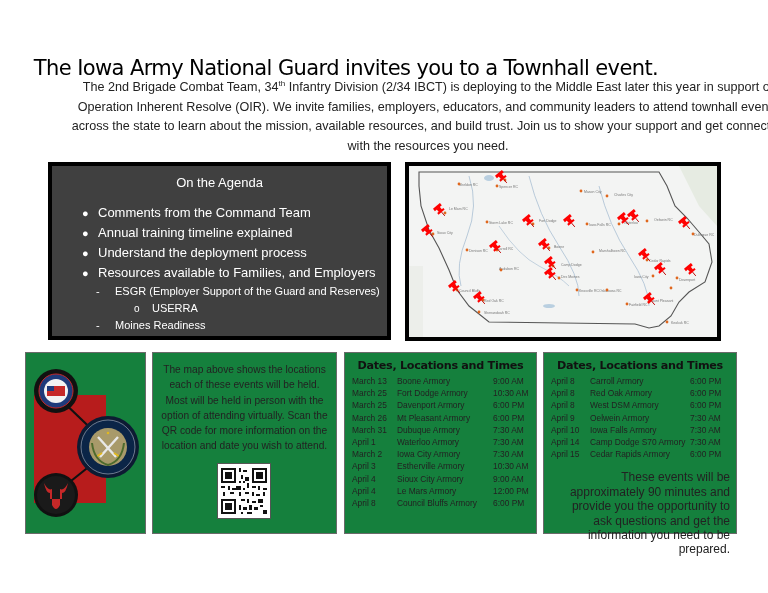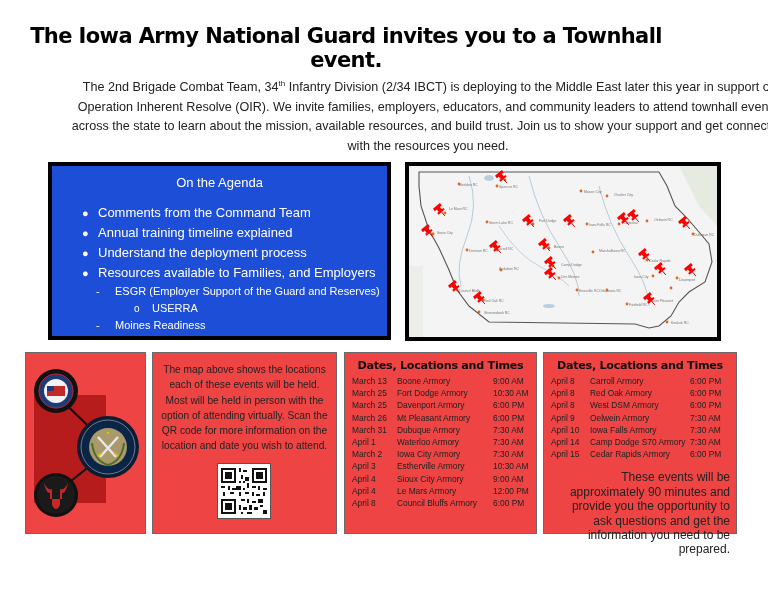--- a/index.html
+++ b/index.html
@@ -1,53 +1,53 @@
 <!DOCTYPE html>
 <html><head>
 <meta charset="utf-8">
 <style>
   * { box-sizing: border-box; margin: 0; padding: 0; }
   html, body { width: 768px; height: 593px; background: #ffffff; overflow: hidden; }
   body { position: relative; font-family: "Liberation Sans", sans-serif; color: #111; }
 
   .title {
-    position: absolute; left: 0; top: 24px; width: 692px; text-align: center;
-    font-family: "DejaVu Sans", sans-serif; font-weight: bold; font-size: 21px;
+    position: absolute; left: 0; top: 56px; width: 692px; text-align: center;
+    font-family: "DejaVu Sans", sans-serif; font-weight: normal; font-size: 21px;
     letter-spacing: -0.6px; color: #000;
   }
   .intro {
     position: absolute; left: 22px; top: 78px; width: 724px; text-align: center;
     font-family: "Liberation Sans", sans-serif; font-size: 12.6px; line-height: 19.5px; color: #222; margin-left: 44px;
   }
   .intro sup { font-size: 8px; vertical-align: 5px; line-height: 0; }
 
   
   .agenda {
     position: absolute; left: 48px; top: 162px; width: 343px; height: 178px;
-    background: #1d4ed8; border: 4px solid #000; color: #fff;
+    background: #404040; border: 4px solid #000; color: #fff;
   }
   .agenda-title { text-align: center; font-size: 13px; margin-top: 9px; }
   .agenda-list { list-style: none; margin-top: 13px; padding-left: 28px; }
   .agenda-list li { font-size: 13px; height: 20px; line-height: 20px; position: relative; padding-left: 18px; }
   .agenda-list li .bullet { position: absolute; left: 2px; top: 0; font-size: 11px; }
   .sub { font-size: 11px; height: 17px; line-height: 17px; position: relative; }
   .sub .dash { position: absolute; left: 44px; }
   .sub .txt { position: absolute; left: 63px; }
   .sub2 .dash { left: 82px; font-size: 10px; }
   .sub2 .txt { left: 100px; }
 
   
   .map {
     position: absolute; left: 405px; top: 162px; width: 316px; height: 179px;
     border: 4px solid #000; background: #f4f5f4; overflow: hidden;
   }
   .map svg { display: block; }
 
   
-  .panel { position: absolute; border: 1.5px solid #6a6a6a; background: #ef4444; }
+  .panel { position: absolute; border: 1.5px solid #6a6a6a; background: #15803d; }
   .logos { left: 25px; top: 352px; width: 121px; height: 182px; }
   .info { left: 152px; top: 352px; width: 185px; height: 182px; }
   .dates1 { left: 344px; top: 352px; width: 193px; height: 182px; }
   .dates2 { left: 543px; top: 352px; width: 194px; height: 182px; }
 
   .info-text {
     text-align: center; font-size: 10.2px; line-height: 15.3px; color: #222;
     margin: 9px 6px 0 6px;
   }
   .qr { position: absolute; left: 64px; top: 110px; width: 54px; height: 56px; border: 1px solid #555; background: #fff; padding: 3px; }

